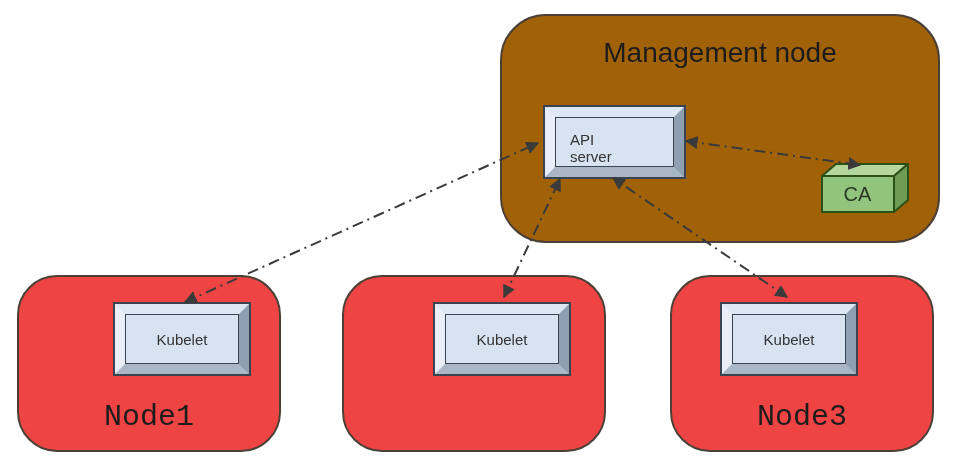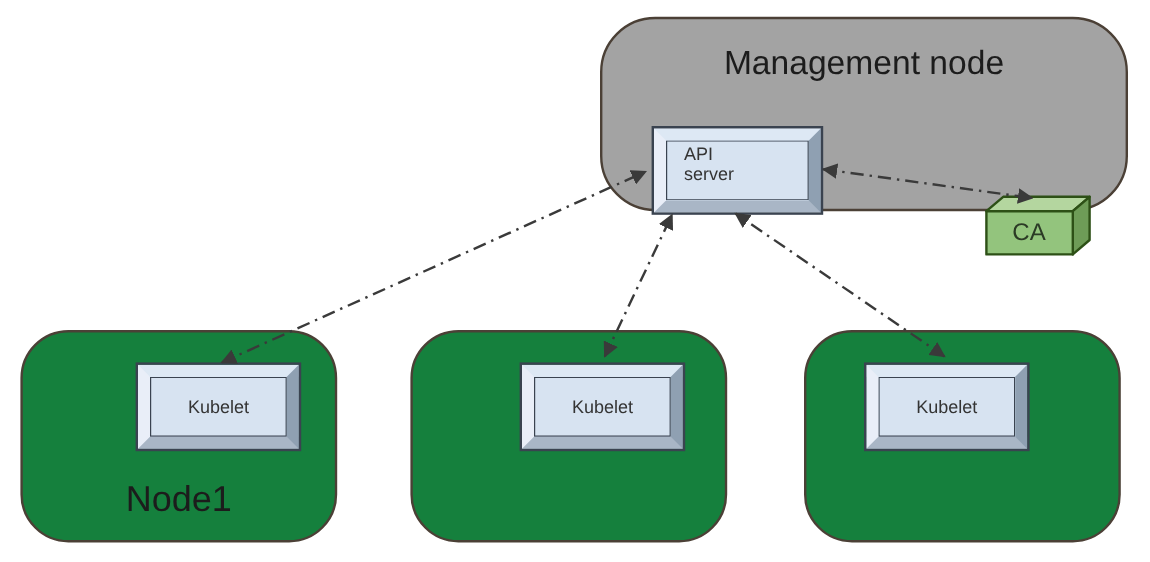--- a/index.html
+++ b/index.html
@@ -3,51 +3,51 @@
 <meta charset="utf-8">
 <style>
   html,body{margin:0;padding:0;background:#ffffff;}
   .stage{
     position:relative;width:958px;height:468px;background:#ffffff;overflow:hidden;
     font-family:"Liberation Sans", sans-serif;
   }
   
   .group-node{position:absolute;box-sizing:border-box;border:2px solid #4b4036;z-index:1;}
   .mgmt{
-    left:500px;top:14px;width:440px;height:162px;border-radius:46px;background:#a3a3a3;
+    left:500px;top:14px;width:440px;height:229px;border-radius:46px;background:#a16207;
   }
-  .worker{border-radius:40px;background:#15803d;width:264px;height:177px;top:275px;}
+  .worker{border-radius:40px;background:#ef4444;width:264px;height:177px;top:275px;}
   .worker.n1{left:17px;}
   .worker.n2{left:342px;}
   .worker.n3{left:670px;}
   .mgmt-title{
     position:absolute;top:20px;left:0;width:100%;box-sizing:border-box;padding:0 86px;
     text-align:center;font-size:28px;line-height:33px;color:#1c1c1c;z-index:2;
   }
   .worker-label{
     position:absolute;bottom:16px;left:0;width:100%;text-align:center;
-    font-size:30px;color:#1c1c1c;z-index:2;
+    font-size:30px;color:#1c1c1c;z-index:2;font-family:Liberation Mono, monospace;
   }
   
   .box3d{
     position:absolute;box-sizing:border-box;z-index:4;
     border:10px solid;
     border-color:#dde8f4 #8fa0b2 #a9b6c6 #e9eef8; 
     outline:2px solid #3a4350;
     background:#d7e3f1;
     box-shadow:inset 0 0 0 1px #3a4350;
   }
   .box3d .face{
     width:100%;height:100%;display:flex;align-items:center;justify-content:center;
     color:#343434;
   }
   .box-api{left:43px;top:91px;width:139px;height:70px;}
   .box-api .face{
     align-items:flex-start;justify-content:flex-start;
-    padding:3px 0 0 15px;box-sizing:border-box;
+    padding:14px 0 0 15px;box-sizing:border-box;
     font-size:15px;line-height:17px;white-space:pre-line;text-align:left;
   }
   .box-kubelet{width:134px;height:70px;top:27px;}
   .box-kubelet .face{font-size:15px;}
   .worker.n1 .box-kubelet{left:96px;}
   .worker.n2 .box-kubelet{left:91px;}
   .worker.n3 .box-kubelet{left:50px;}
   
   .ca-text{
     position:absolute;left:822px;top:176px;width:71px;height:36px;z-index:4;
@@ -81,20 +81,21 @@
   <div class="group-node worker n2">
     <div class="box3d box-kubelet">
       <div class="face">Kubelet</div>
     </div>
   </div>
 
   <div class="group-node worker n3">
     <div class="box3d box-kubelet">
       <div class="face">Kubelet</div>
     </div>
+    <div class="worker-label">Node3</div>
   </div>
 
   <svg class="overlay" width="958" height="468" viewBox="0 0 958 468">
     <defs>
       <marker id="ah" viewBox="0 0 10 10" refX="9" refY="5" markerWidth="6.5" markerHeight="6.5" orient="auto-start-reverse">
         <path d="M0,0 L10,5 L0,10 z" fill="#3a3a3a"></path>
       </marker>
     </defs>
 
     <g stroke="#2d5016" stroke-width="2" stroke-linejoin="round">

